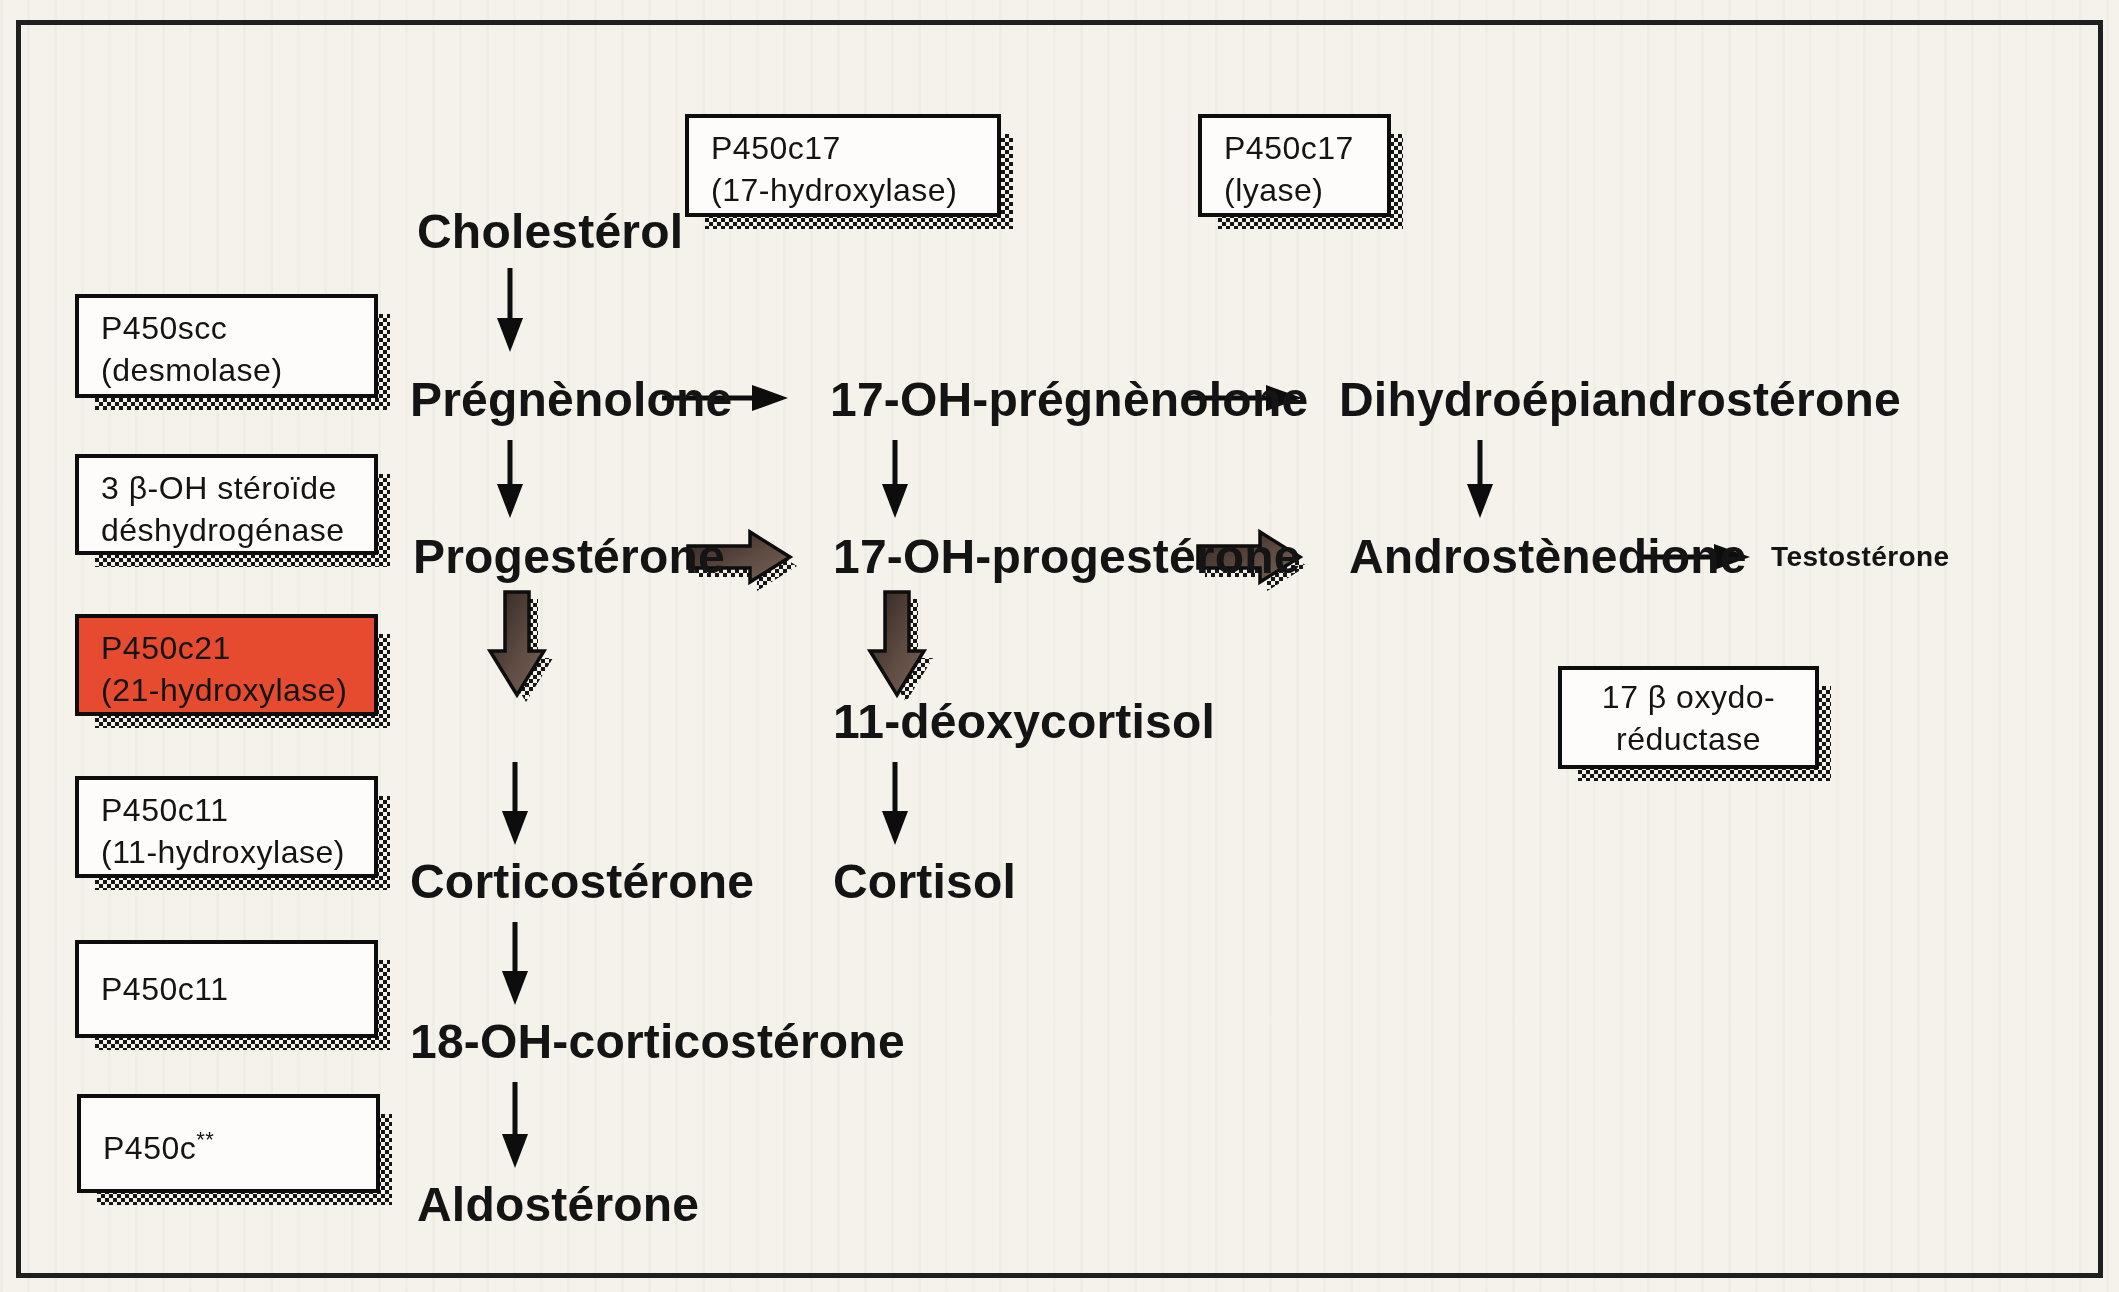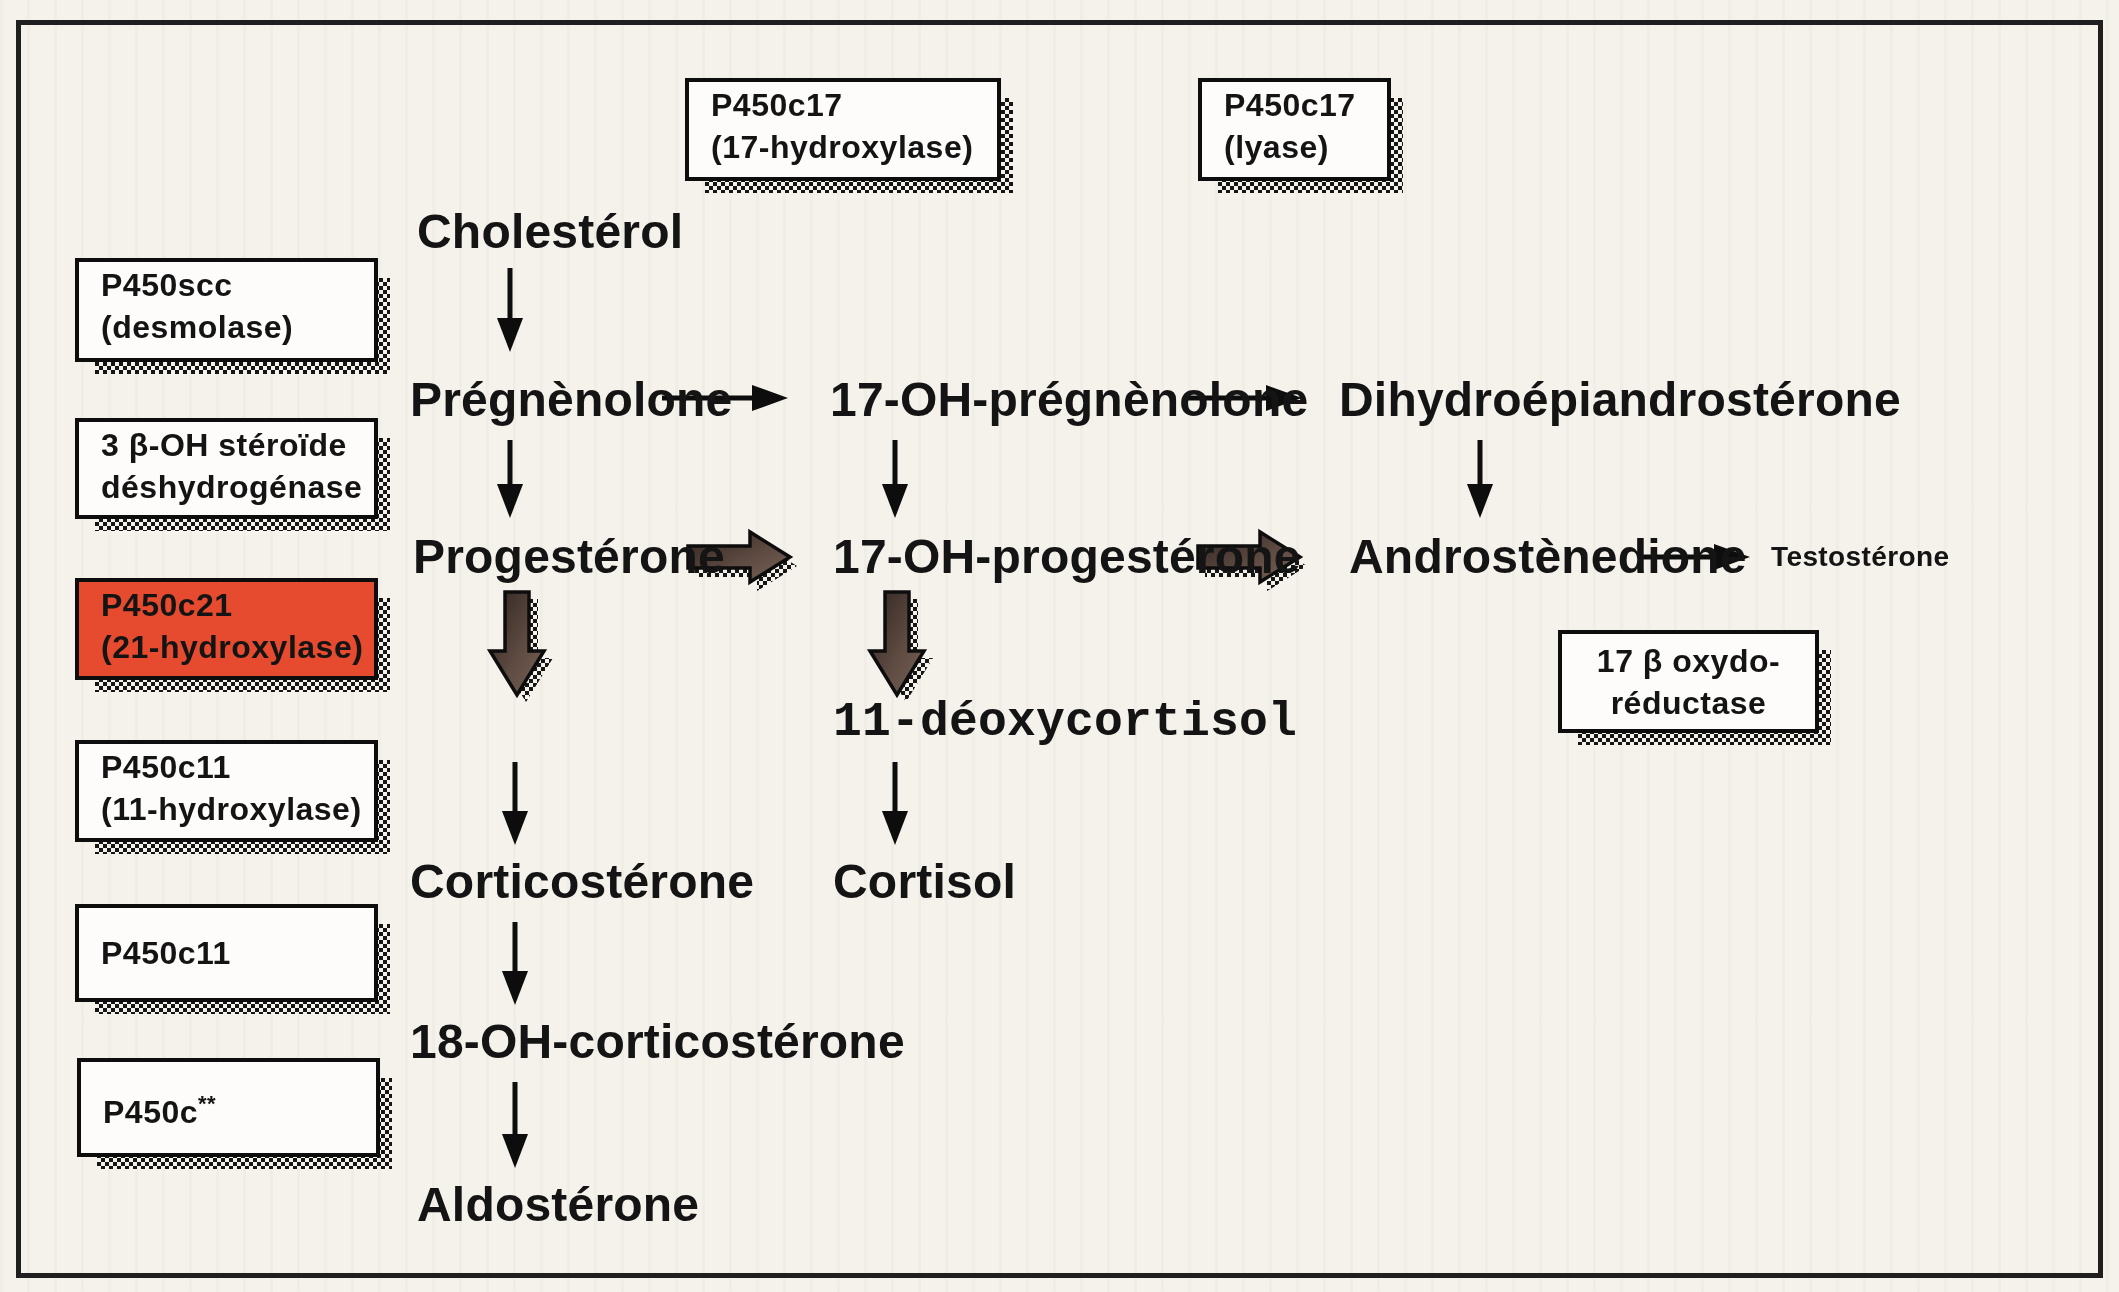--- a/index.html
+++ b/index.html
@@ -15,23 +15,24 @@
   .frame{
     position:absolute; left:16px; top:20px; right:16px; bottom:14px;
     border:5px solid #1f1f1f;
   }
   
   .ebox{
     position:absolute;
     background:#fdfcfa;
     border:4px solid #0d0d0d;
     box-sizing:border-box;
-    padding:2px 0 0 22px;
-    font-size:32px; font-weight:700; line-height:42px;
+    padding:9px 0 0 22px;
+    font-size:32px; font-weight:400; line-height:42px;
     letter-spacing:0.5px;
+    margin-top:36px;
   }
   .ebox::before{
     content:""; position:absolute; z-index:-1;
     left:16px; top:16px; width:100%; height:100%;
     background:conic-gradient(#161616 25%, transparent 0 50%, #161616 0 75%, transparent 0) 0 0/8px 8px;
   }
   .ebox.one{display:flex; align-items:center; padding-top:0;}
   .ebox.center{text-align:center; padding-left:0;}
   .ebox.red{background:#e74b2f;}
   #bx-scc   {left:75px;  top:258px; width:303px; height:104px;}
@@ -52,21 +53,21 @@
   }
   #nd-chol  {left:417px;  top:208px;}
   #nd-preg  {left:410px;  top:376px;}
   #nd-ohpreg{left:830px;  top:376px;}
   #nd-dhea  {left:1339px; top:376px;}
   #nd-prog  {left:413px;  top:533px;}
   #nd-ohprog{left:833px;  top:533px;}
   #nd-andro {left:1349px; top:533px;}
   #nd-testo {left:1771px; top:531px; font-size:28px; line-height:52px; letter-spacing:0.4px;}
   #nd-doc   {left:407px;  top:698px;}
-  #nd-deoxy {left:833px;  top:698px;font-family:Liberation Mono, monospace;}
+  #nd-deoxy {left:833px;  top:698px;}
   #nd-cort  {left:410px;  top:858px;}
   #nd-cortisol{left:833px;top:858px;text-align:center;}
   #nd-18oh  {left:410px;  top:1018px;text-align:center;}
   #nd-aldo  {left:417px;  top:1181px;}
   
   .arrows{position:absolute; left:0; top:0; pointer-events:none;}
   .thin-line{stroke:#0d0d0d; stroke-width:5px;}
   .thin-head{fill:#0d0d0d;}
   .thick{fill:url(#tg); stroke:#0d0d0d; stroke-width:3.5px; stroke-linejoin:miter;}
 </style>

